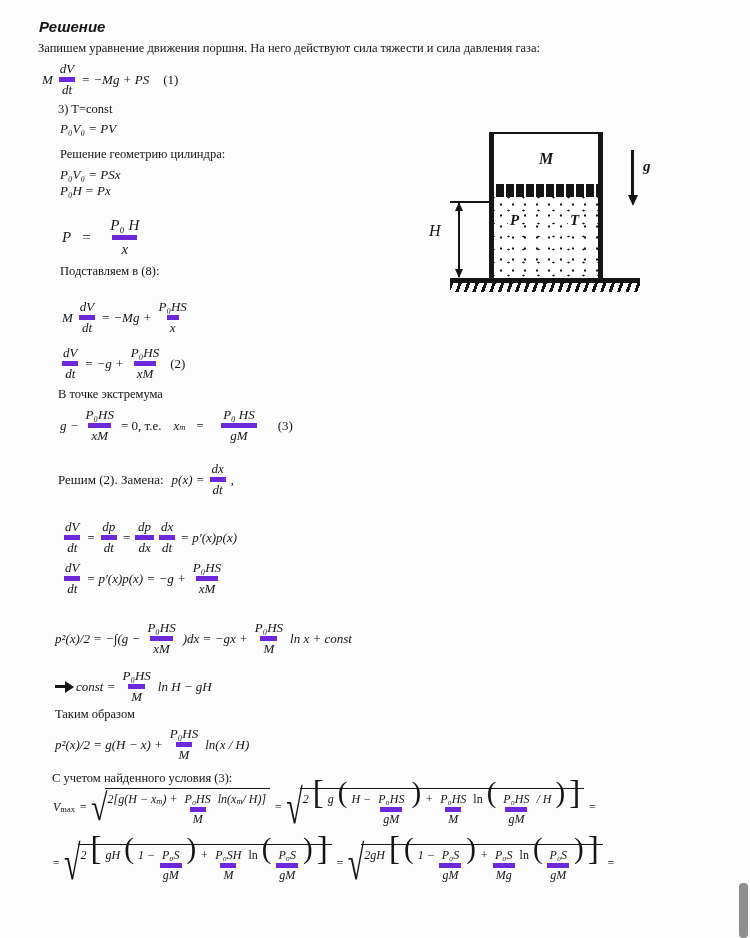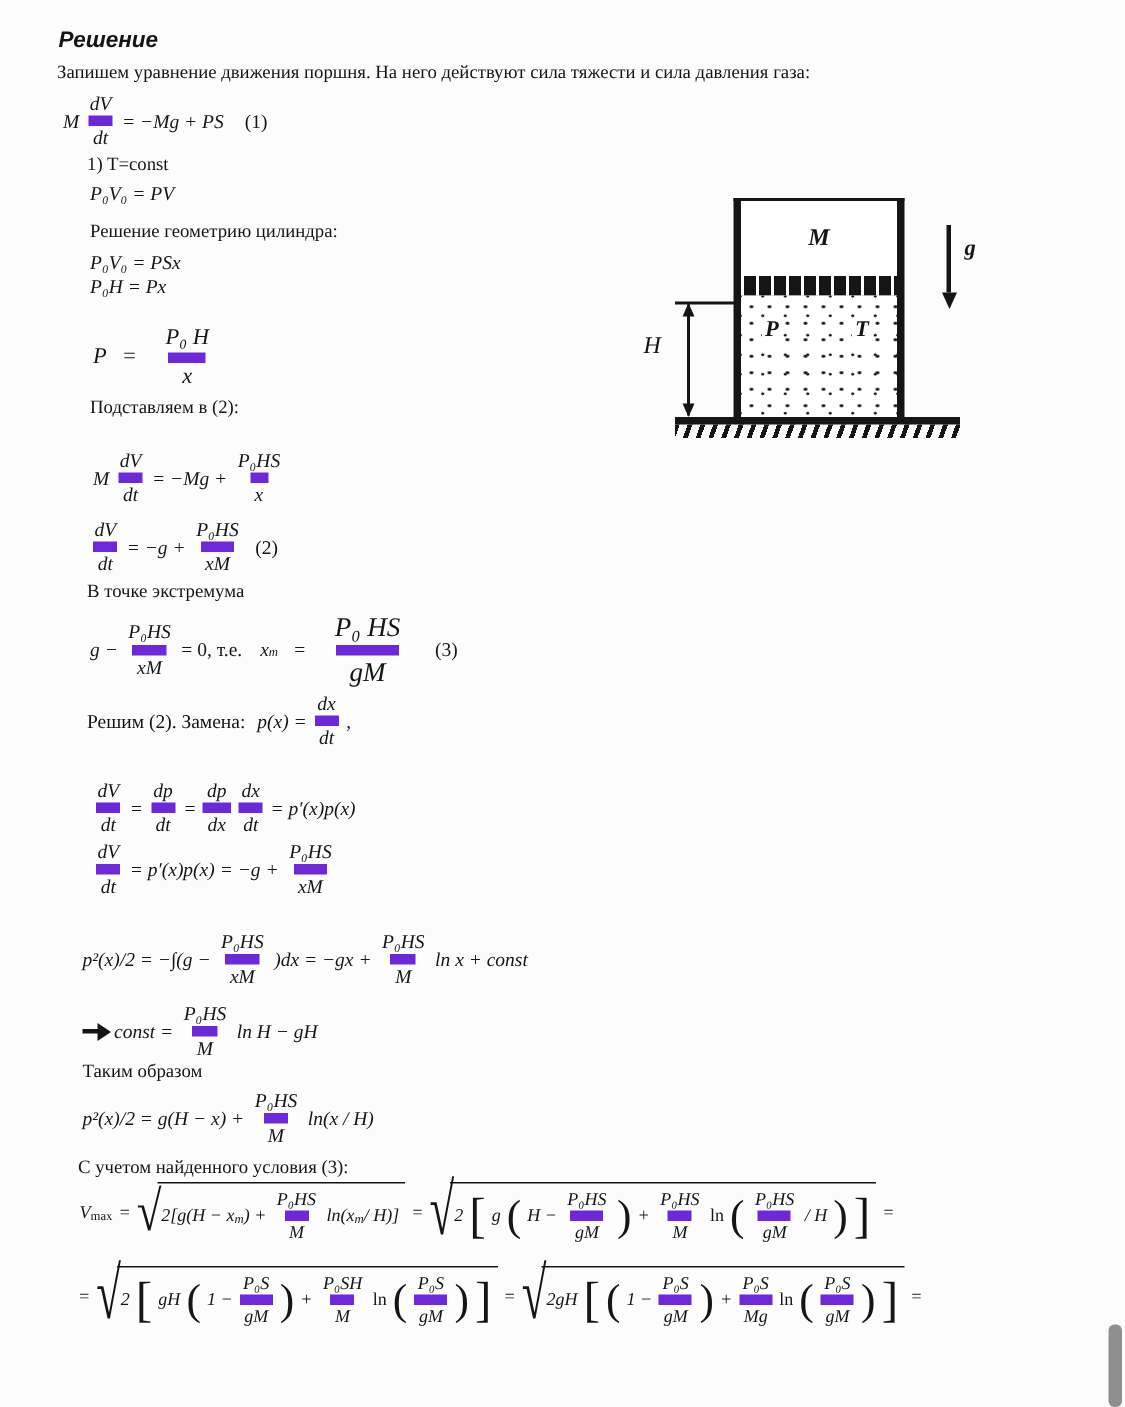--- a/index.html
+++ b/index.html
@@ -17,29 +17,29 @@
   .m{display:flex;align-items:center;font-style:italic;font-size:13px;
      white-space:nowrap;gap:4px}
   .m .up{font-style:normal}
   .tag{font-style:normal;margin-left:10px}
   .grp{display:inline-flex;align-items:flex-start}
   sub{font-size:8.5px;font-style:italic;line-height:1;transform:translateY(5px)}
   sub.up{font-style:normal}
   .frac{display:inline-flex;flex-direction:column;align-items:center;
         line-height:1.25;text-align:center}
   .frac .num,.frac .den{padding:0 3px}
-  .frac .den{border-top:7px solid #6d28d9}
+  .frac .den{border-top:5px solid #6d28d9}
   .pwide .num,.pwide .den{padding:0 9px}
-  .g2{font-size:18px}
+  .g2{font-size:13px}
   
   .sqrt{display:inline-flex;align-items:center}
   .rad{font-style:normal;font-size:30px;line-height:24px;margin-right:-3px}
   .rad.med{transform:scaleY(1.25);transform-origin:60% 55%}
   .rad.tall{transform:scaleY(1.62);transform-origin:60% 55%}
-  .bod{display:inline-flex;align-items:center;gap:4px;
+  .bod{display:inline-flex;gap:4px;
        border-top:1.4px solid #151515;padding:3px 4px 0 3px}
   
   .big{font-style:normal;font-weight:300;line-height:0;display:inline-block}
   .paren{font-size:29px}
   .brak{font-size:33px}
   
   .arr{display:inline-block;width:11px;height:3px;background:#151515;
        position:relative;margin:0 6px 0 2px}
   .arr::after{content:"";position:absolute;right:-8px;top:-4.5px;
        border-left:9px solid #151515;border-top:6px solid transparent;
@@ -93,42 +93,42 @@
 <div class="m abs" style="left:42px;top:61px">
   <span>M</span>
   <span class="frac">
     <span class="num">dV</span>
     <span class="den">dt</span>
   </span>
   <span>= −Mg + PS</span>
   <span class="tag">(1)</span>
 </div>
 
-<div class="t abs" style="left:58px;top:102px">1) T=const</div>
+<div class="t abs" style="left:58px;top:102px">3) T=const</div>
 <div class="m abs" style="left:60px;top:121px">
   <span>P₀V₀ = PV</span>
 </div>
 <div class="t abs" style="left:60px;top:147px">Решение геометрию цилиндра:</div>
 <div class="m abs" style="left:60px;top:167px">
   <span>P₀V₀ = PSx</span>
 </div>
 <div class="m abs" style="left:60px;top:183px">
   <span>P₀H = Px</span>
 </div>
 
 <div class="m abs" style="left:62px;top:216px;font-size:15px;gap:10px">
   <span>P</span>
   <span>=</span>
   <span class="frac pwide">
     <span class="num">P₀ H</span>
     <span class="den">x</span>
   </span>
 </div>
 
-<div class="t abs" style="left:60px;top:264px">Подставляем в (2):</div>
+<div class="t abs" style="left:60px;top:264px">Подставляем в (8):</div>
 
 <div class="m abs" style="left:62px;top:299px">
   <span>M</span>
   <span class="frac">
     <span class="num">dV</span>
     <span class="den">dt</span>
   </span>
   <span>= −Mg +</span>
   <span class="frac">
     <span class="num">P₀HS</span>

